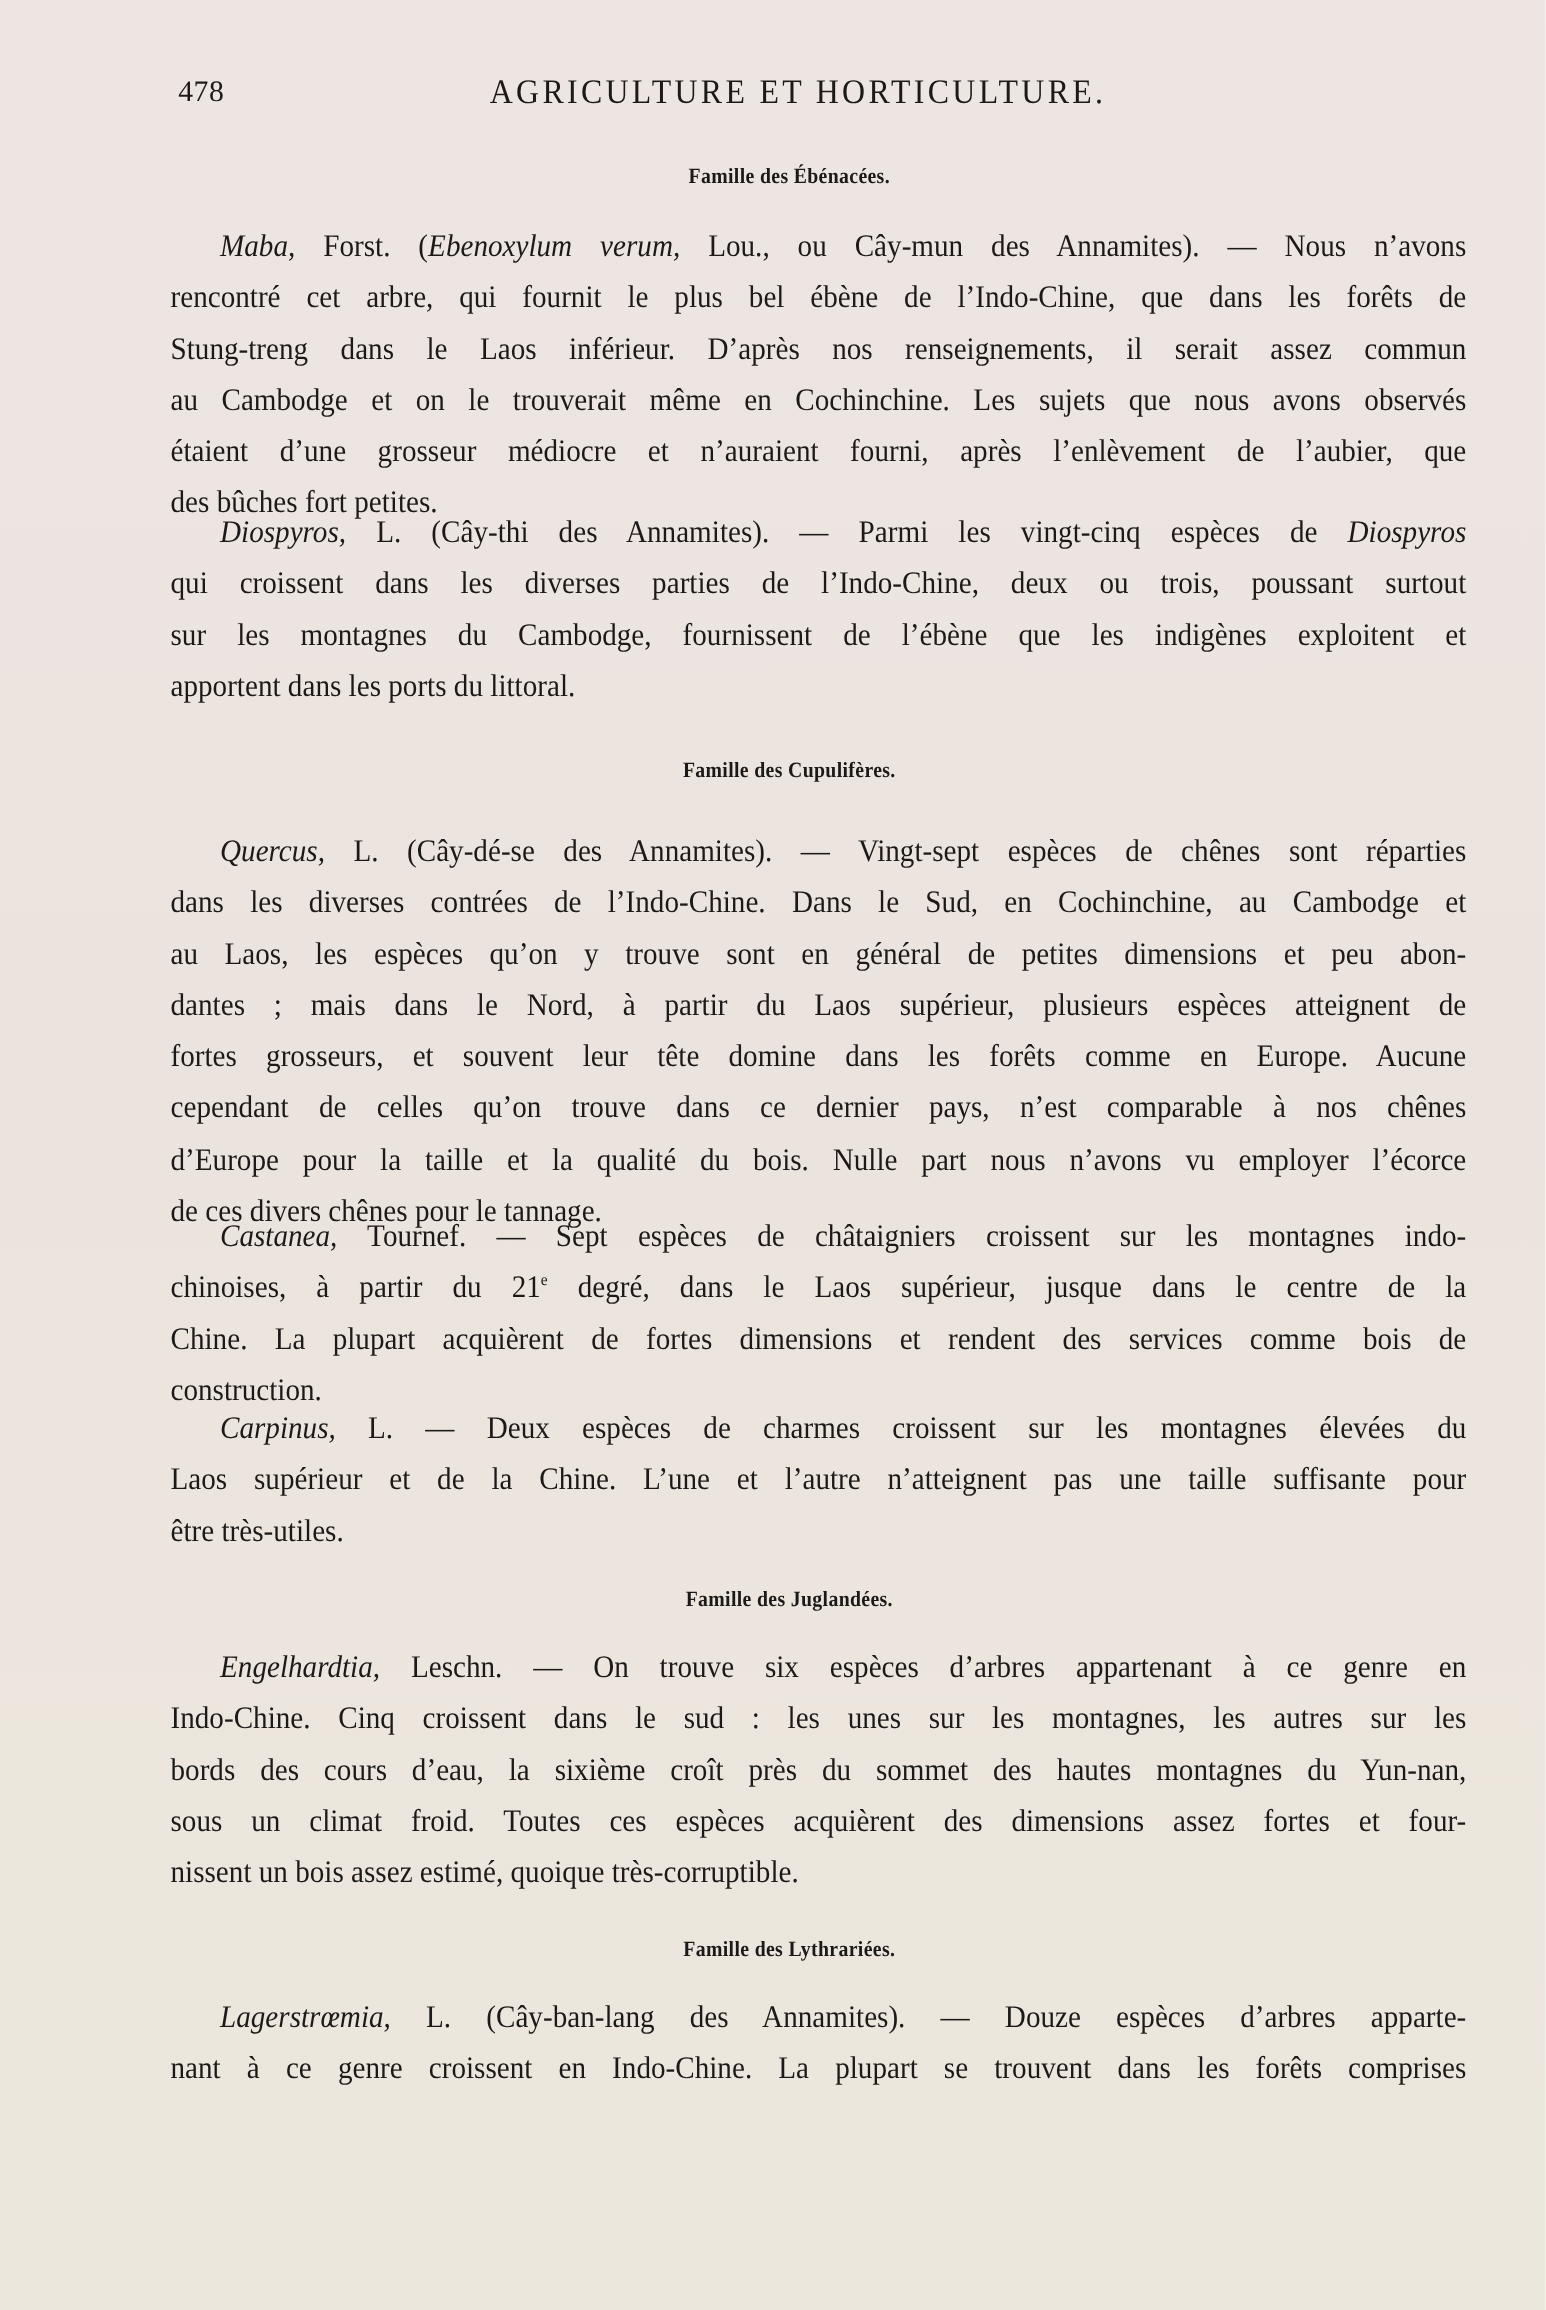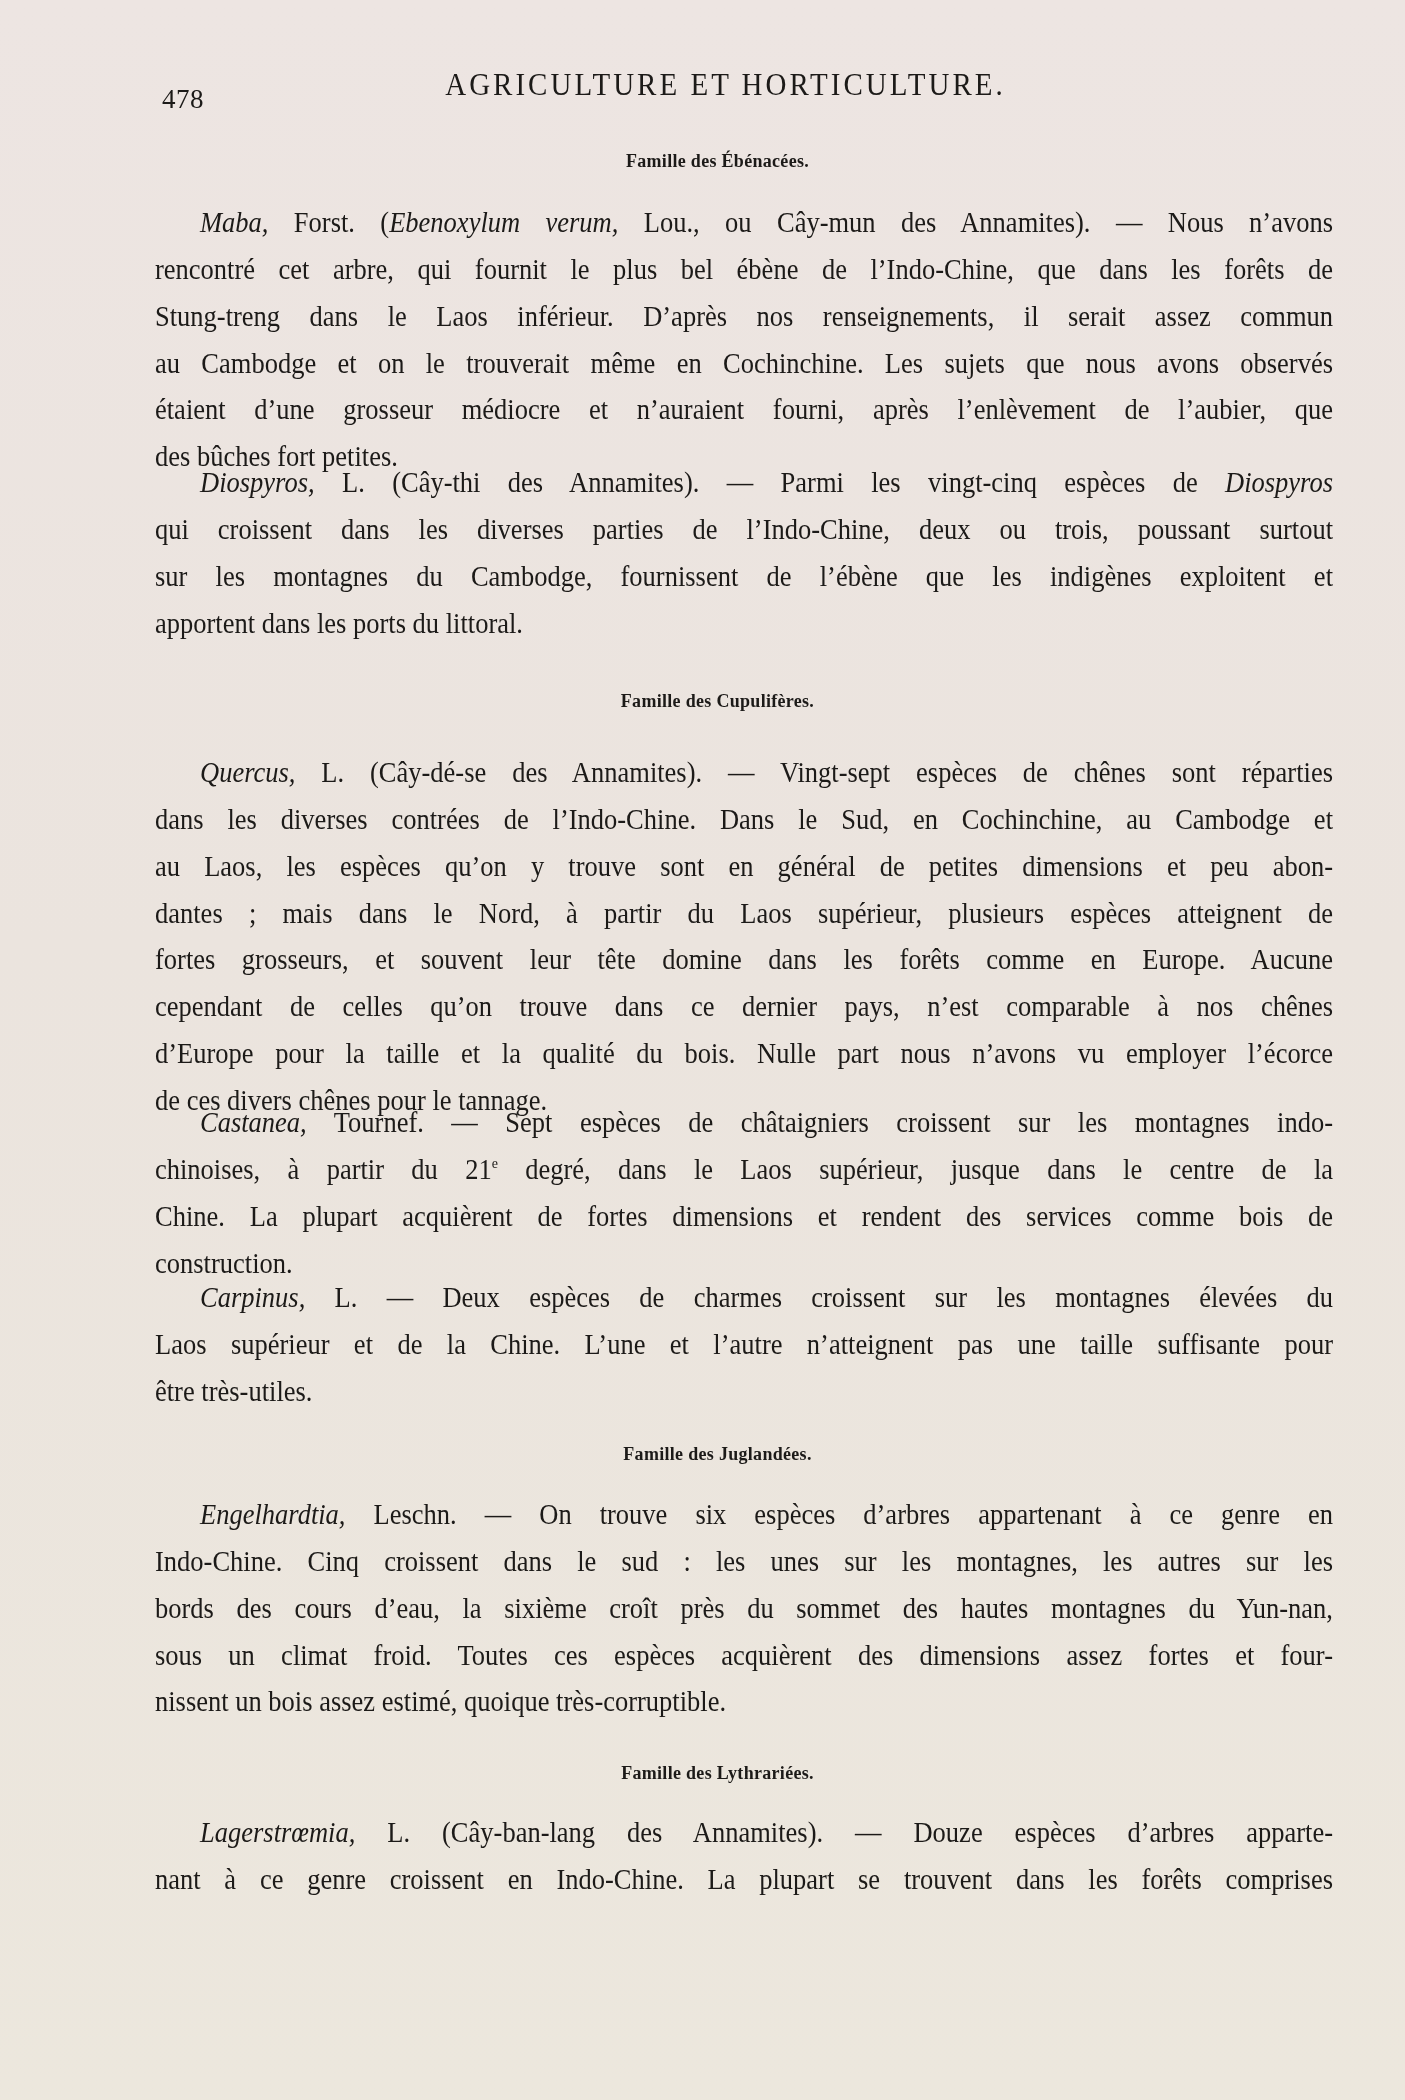--- a/index.html
+++ b/index.html
@@ -5,21 +5,21 @@
     html, body { margin: 0; padding: 0; }
     body {
       width: 1405px; height: 2100px; overflow: hidden;
       background: linear-gradient(180deg, #ede5e2 0%, #ebe4de 45%, #ece7dd 100%);
       font-family: "Liberation Serif", "DejaVu Serif", serif;
       color: #1c1a18;
       position: relative;
     }
     .page { position: absolute; left: 0; top: 0; width: 1405px; height: 2100px; }
     .running-head { position: absolute; top: 68px; left: 0; width: 1405px; height: 40px; }
-    .page-number { position: absolute; left: 162px; top: 16px; font-size: 27px; letter-spacing: 0.5px; }
+    .page-number { position: absolute; left: 162px; top: 0; font-size: 27px; letter-spacing: 0.5px; }
     .running-title {
       position: absolute; left: 0; width: 1405px; top: 0; text-align: center;
       font-size: 29px; letter-spacing: 3px; transform: scaleY(1.08); padding-left: 46px; box-sizing: border-box;
     }
     .family {
       position: absolute; left: 0; width: 1405px; text-align: center;
       font-size: 18px; font-weight: bold; letter-spacing: 0.3px;
       transform: scaleY(1.1); padding-left: 30px; box-sizing: border-box;
     }
     .para {

